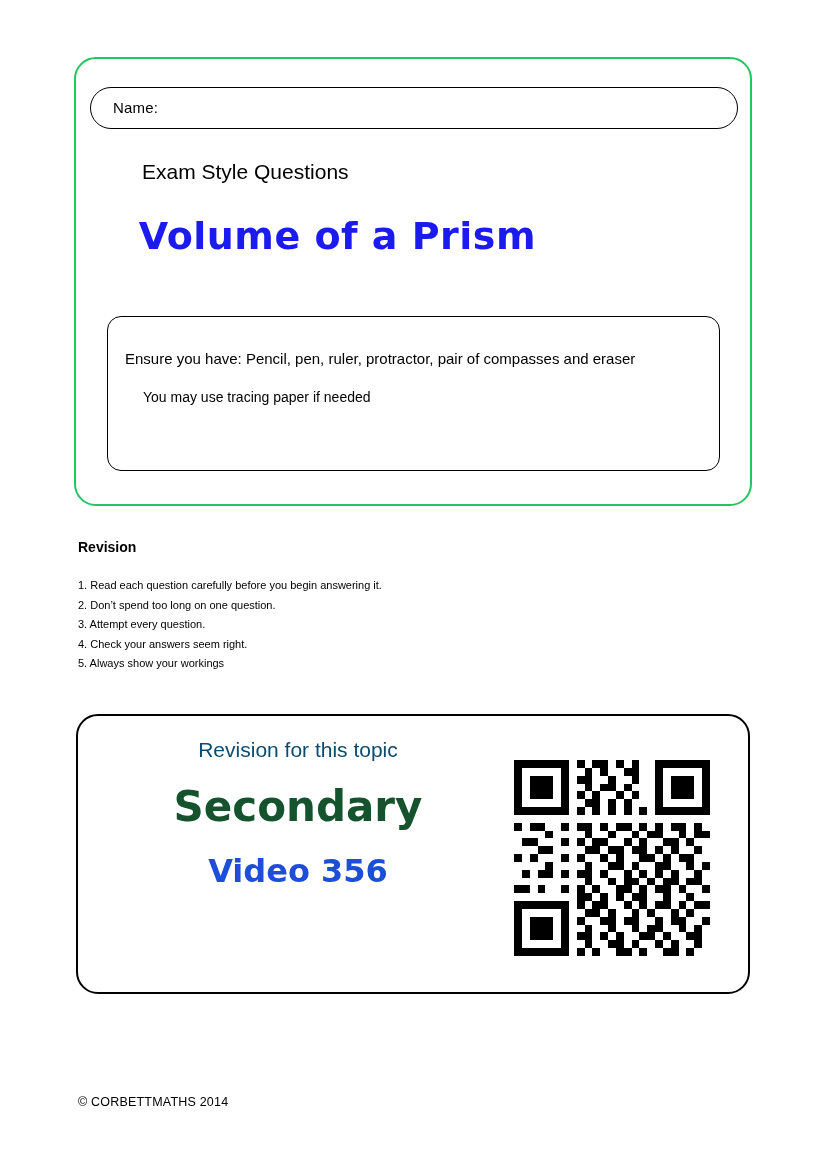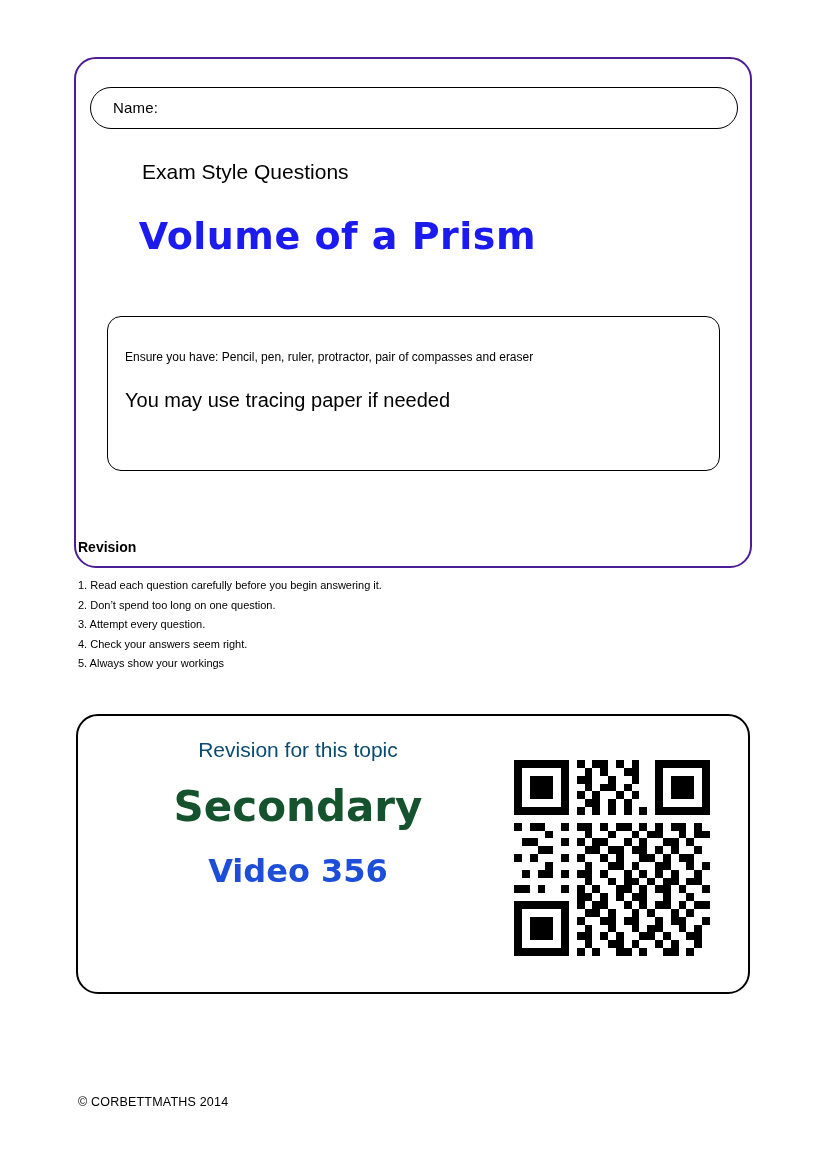--- a/index.html
+++ b/index.html
@@ -22,22 +22,22 @@
     width: 828px;
     height: 1171px;
   }
 
   
   .header-box {
     position: absolute;
     left: 74px;
     top: 57px;
     width: 678px;
-    height: 511px;
-    border: 2px solid #4c1d95;
+    height: 449px;
+    border: 2px solid #22c55e;
     border-radius: 22px;
     box-sizing: border-box;
     padding-left: 33px;
   }
 
   .name-box {
     position: absolute;
     left: 14px;
     top: 28px;
     width: 648px;
@@ -110,27 +110,27 @@
     width: 613px;
     height: 155px;
     border: 1.5px solid #000;
     border-radius: 14px;
     box-sizing: border-box;
   }
   .equip-line1 {
     position: absolute;
     left: 17px;
     top: 33px;
-    font-size: 12px;
+    font-size: 15px;
   }
   .equip-line2 {
     position: absolute;
-    left: 17px;
+    left: 35px;
     top: 72px;
-    font-size: 20px;
+    font-size: 14px;
   }
 
   
   .guidance-title {
     position: absolute;
     left: 78px;
     top: 539px;
     font-size: 14px;
     font-weight: bold;
   }

